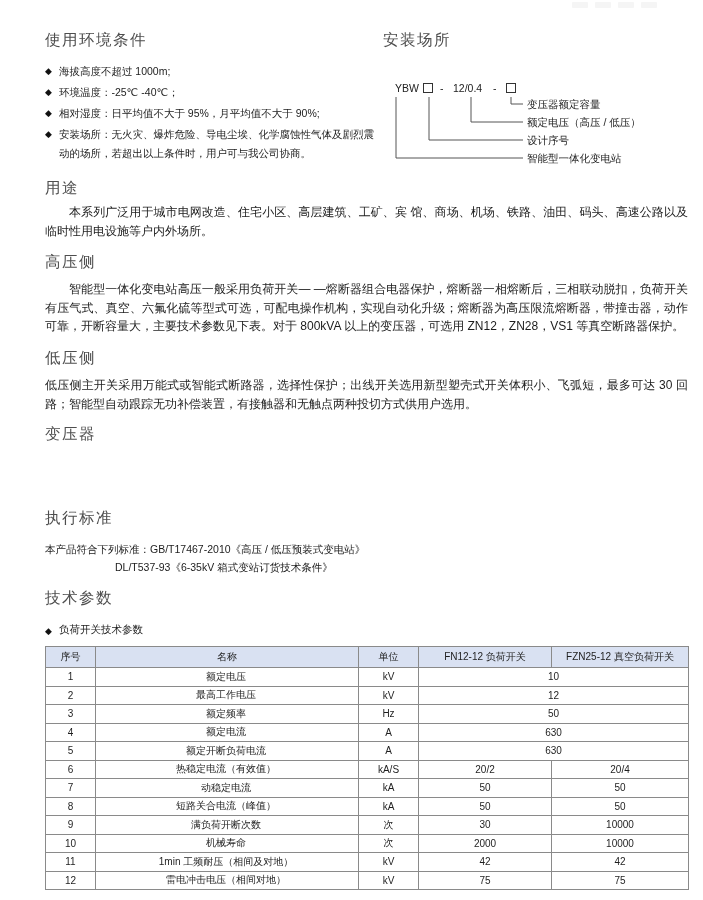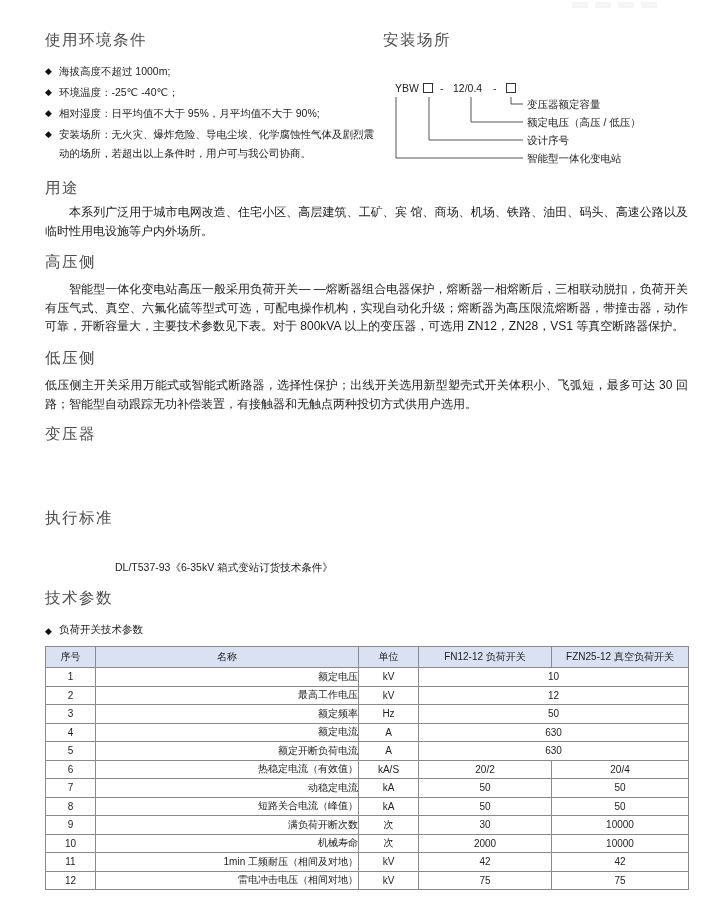--- a/index.html
+++ b/index.html
@@ -28,24 +28,24 @@
   .model-lines { position:absolute; left:0; top:0; }
 
   
   .std-line { position:absolute; font-size:10.5px; color:#1c1c1c; line-height:18px; }
 
   
   .sub-bullet { position:absolute; left:45px; top:622px; display:flex; gap:7px; font-size:10.5px; color:#1c1c1c; line-height:15px; }
 
   
   .params-table { position:absolute; left:45px; top:646px; width:643px; border-collapse:collapse; table-layout:fixed; border:1px solid #5e5e5e; }
-  .params-table th, .params-table td { border:1px solid #8a8a8a; font-size:10px; color:#1e1e1e; text-align:center; padding:0 0; overflow:hidden; white-space:nowrap; }
+  .params-table th, .params-table td { border:1px solid #8a8a8a; font-size:10px; color:#1e1e1e; text-align:center; padding:0 14px; overflow:hidden; white-space:nowrap; }
   .params-table th { background:#d9e1f2; height:21px; font-weight:500; }
   .params-table td { height:18.5px; background:#ffffff; font-weight:400; }
-  .params-table td.c-name { text-align:right; padding-left:12px; }
+  .params-table td.c-name { text-align:center; padding-left:12px; }
 </style>
 </head>
 <body>
 
 <div class="page">
 
   <div class="ghost">
     <span></span>
       <span></span>
       <span></span>
@@ -97,20 +97,21 @@
 
   <h2 class="heading" style="left:45px; top:252px;">高压侧</h2>
   <p class="para indent" style="left:45px; top:280px;">智能型一体化变电站高压一般采用负荷开关— —熔断器组合电器保护，熔断器一相熔断后，三相联动脱扣，负荷开关有压气式、真空、六氟化硫等型式可选，可配电操作机构，实现自动化升级；熔断器为高压限流熔断器，带撞击器，动作可靠，开断容量大，主要技术参数见下表。对于 800kVA 以上的变压器，可选用 ZN12，ZN28，VS1 等真空断路器保护。</p>
 
   <h2 class="heading" style="left:45px; top:348px;">低压侧</h2>
   <p class="para" style="left:45px; top:376px;">低压侧主开关采用万能式或智能式断路器，选择性保护；出线开关选用新型塑壳式开关体积小、飞弧短，最多可达 30 回路；智能型自动跟踪无功补偿装置，有接触器和无触点两种投切方式供用户选用。</p>
 
   <h2 class="heading" style="left:45px; top:424px;">变压器</h2>
 
   <h2 class="heading" style="left:45px; top:508px;">执行标准</h2>
+  <p class="std-line" style="left:45px; top:540px;">本产品符合下列标准：GB/T17467-2010《高压 / 低压预装式变电站》</p>
   <p class="std-line" style="left:115px; top:558px;text-align:center;">DL/T537-93《6-35kV 箱式变站订货技术条件》</p>
 
   <h2 class="heading" style="left:45px; top:588px;">技术参数</h2>
   <div class="sub-bullet">
     <span class="diamond">◆</span>
     <span>负荷开关技术参数</span>
   </div>
 
   <table class="params-table">
     <colgroup>

